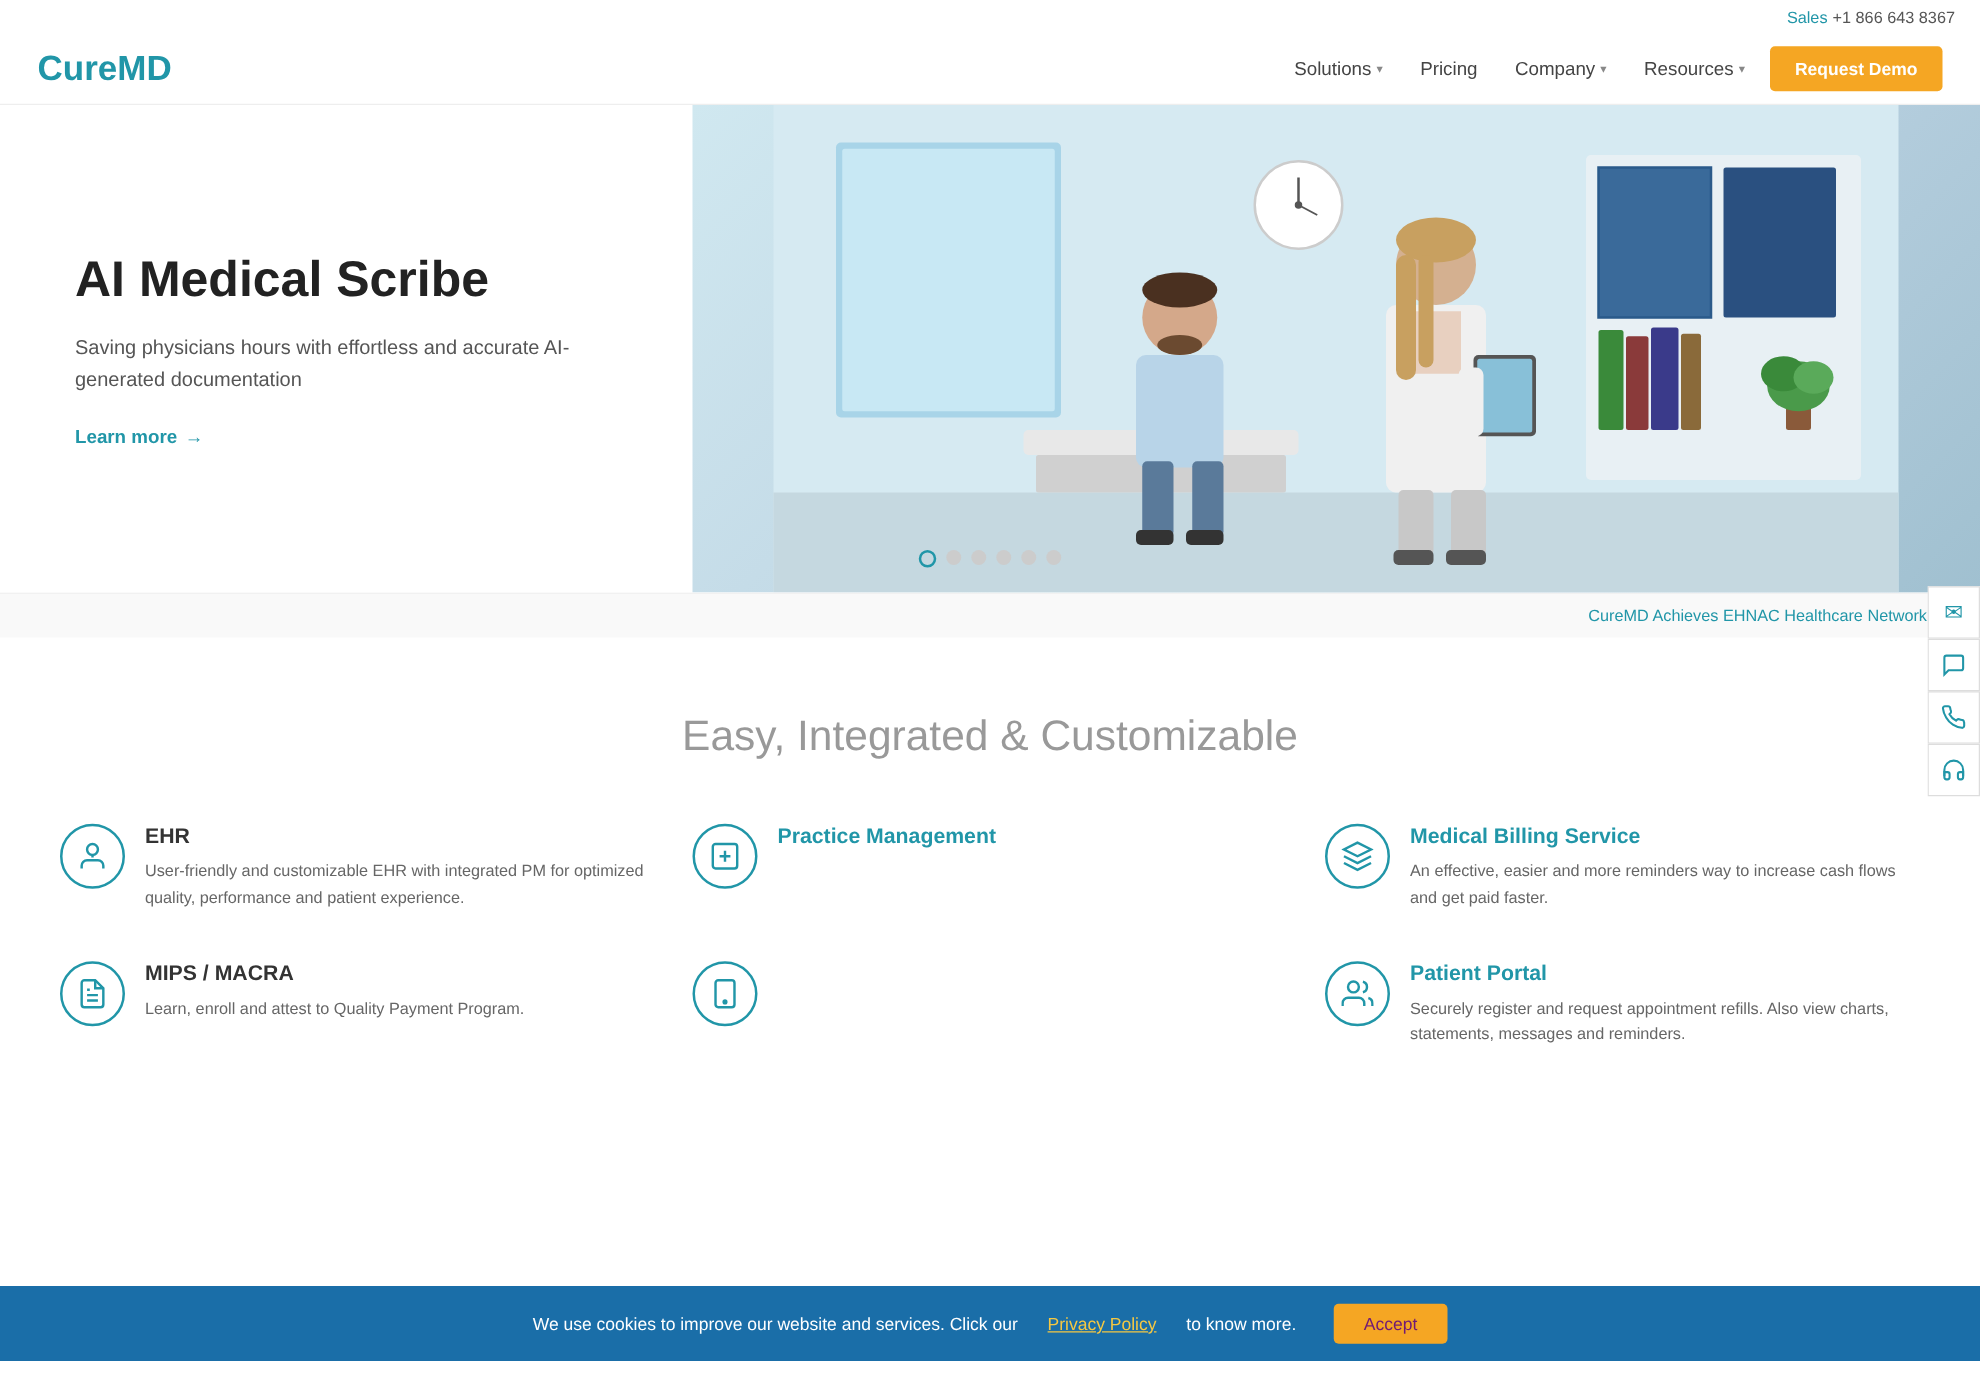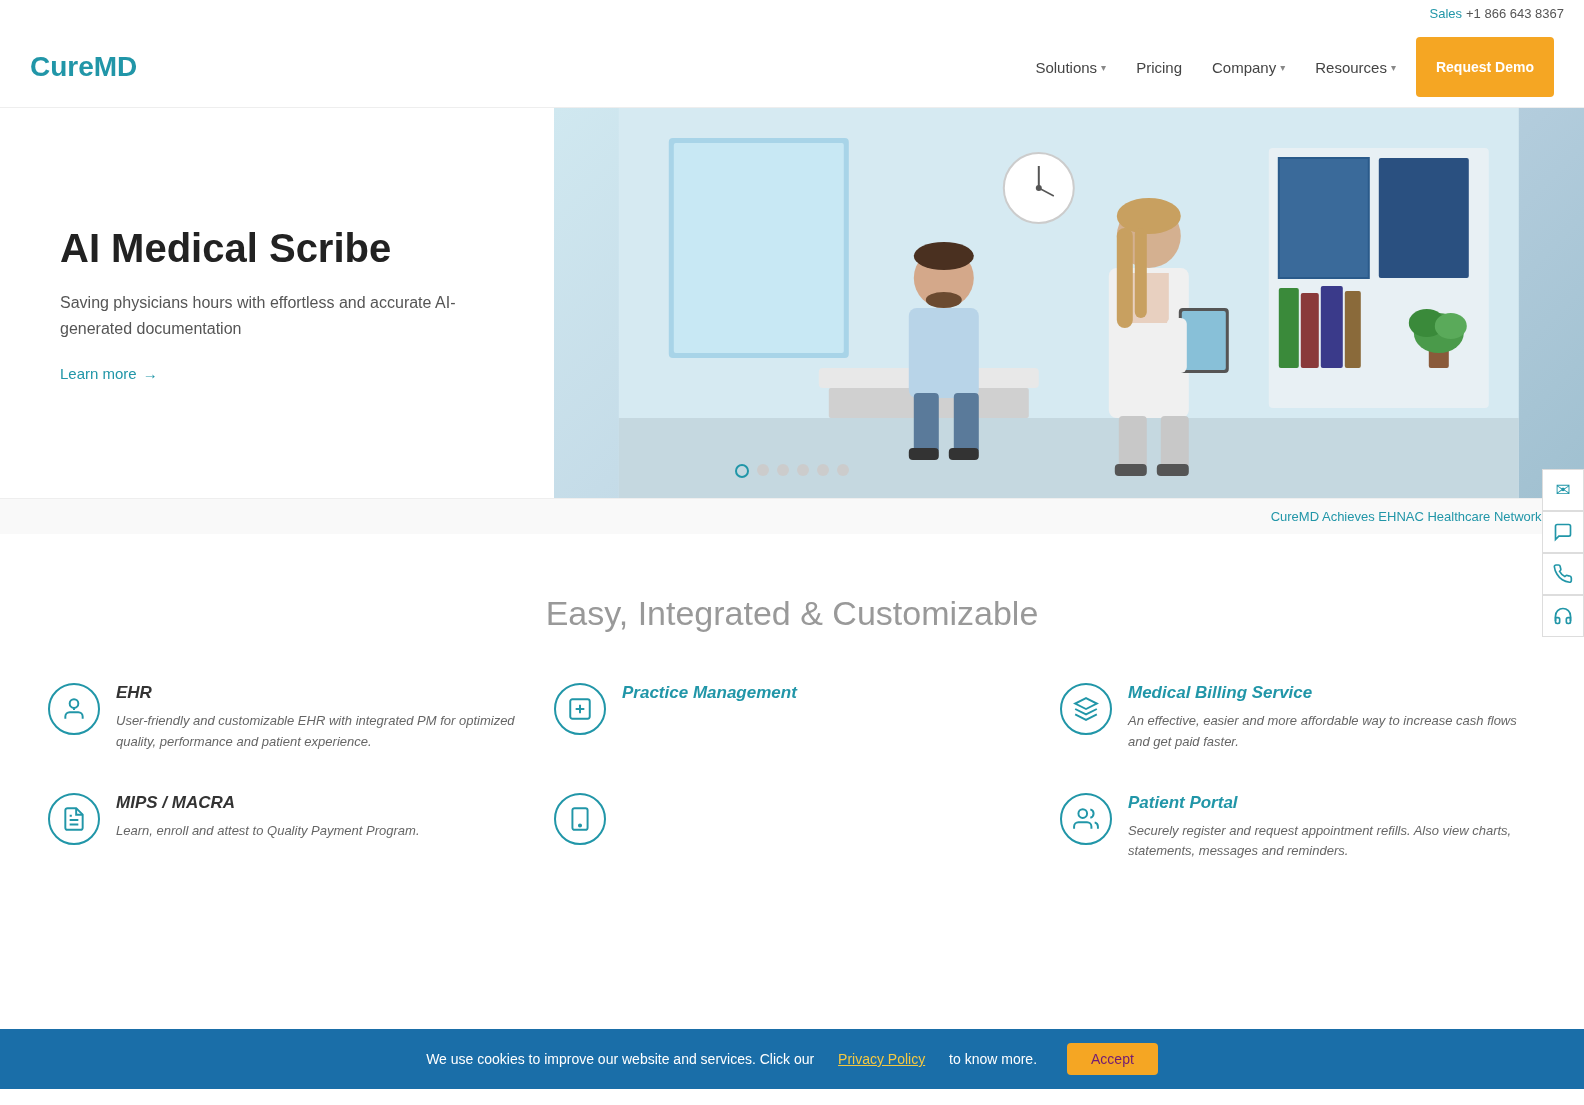--- a/index.html
+++ b/index.html
@@ -49,21 +49,21 @@
       gap: 4px;
     }
     .nav-links .dropdown-arrow {
       font-size: 10px;
       color: #888;
     }
     .btn-demo {
       background: #f5a623;
       color: #fff;
       border: none;
-      padding: 22px 20px;
+      padding: 10px 20px;
       border-radius: 4px;
       font-size: 14px;
       font-weight: bold;
       cursor: pointer;
     }
 
     
     .hero {
       position: relative;
       width: 100%;
@@ -105,20 +105,21 @@
       line-height: 1.6;
       margin-bottom: 24px;
     }
     .hero-link {
       color: #2196a8;
       text-decoration: none;
       font-size: 15px;
       display: flex;
       align-items: center;
       gap: 6px;
+      font-weight: bold;
     }
 
     
     .slide-dots {
       position: absolute;
       bottom: 20px;
       left: 50%;
       transform: translateX(-50%);
       display: flex;
       gap: 8px;
@@ -185,21 +186,20 @@
     }
     .features-grid {
       display: grid;
       grid-template-columns: repeat(3, 1fr);
       gap: 40px 30px;
     }
     .feature-item {
       display: flex;
       align-items: flex-start;
       gap: 16px;
-      font-style: italic;
     }
     .feature-icon {
       width: 52px;
       height: 52px;
       border-radius: 50%;
       border: 2px solid #2196a8;
       display: flex;
       align-items: center;
       justify-content: center;
       flex-shrink: 0;
@@ -433,21 +433,21 @@
     </div>
       <div class="feature-item">
       <div class="feature-icon">
         <svg width="26" height="26" viewBox="0 0 24 24" fill="none" stroke="#2196a8" stroke-width="1.8">
             <path d="M12 2L2 7l10 5 10-5-10-5z"></path>
             <path d="M2 17l10 5 10-5M2 12l10 5 10-5"></path>
           </svg>
       </div>
       <div class="feature-text">
         <h3 class="">Medical Billing Service</h3>
-        <p>An effective, easier and more affordable way to increase cash flows and get paid faster.</p>
+        <p>An effective, easier and more reminders way to increase cash flows and get paid faster.</p>
       </div>
     </div>
       <div class="feature-item">
       <div class="feature-icon">
         <svg width="26" height="26" viewBox="0 0 24 24" fill="none" stroke="#2196a8" stroke-width="1.8">
             <path d="M14 2H6a2 2 0 0 0-2 2v16a2 2 0 0 0 2 2h12a2 2 0 0 0 2-2V8z"></path>
             <path d="M14 2v6h6M16 13H8M16 17H8M10 9H8"></path>
           </svg>
       </div>
       <div class="feature-text">

